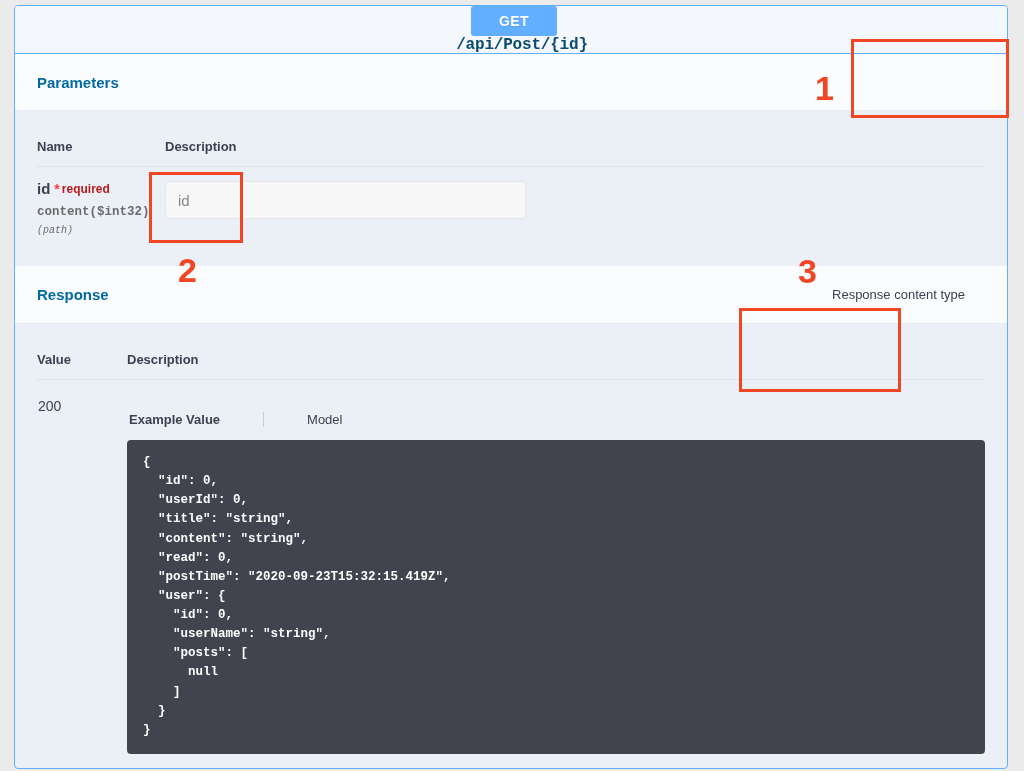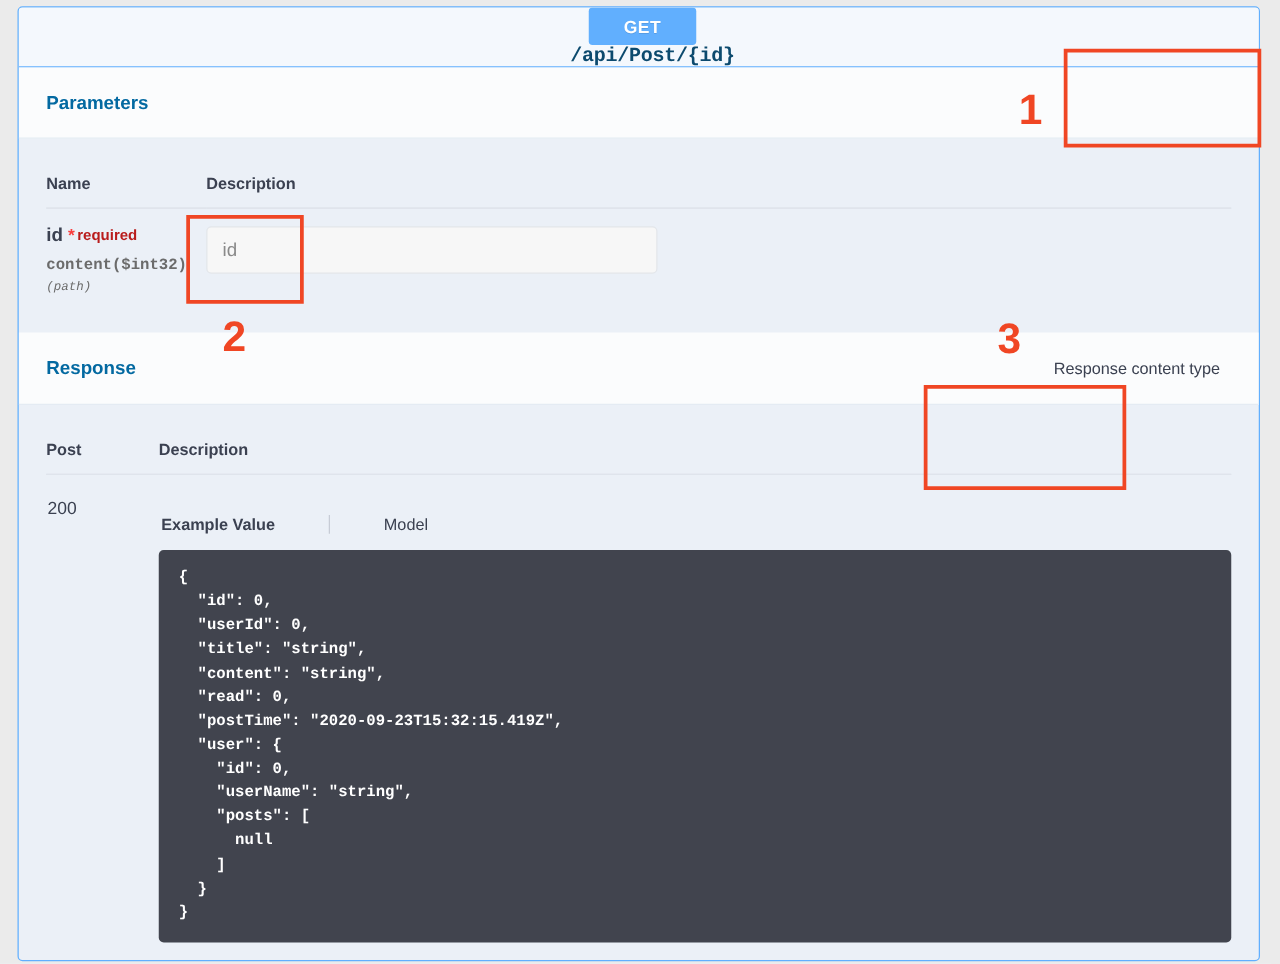--- a/index.html
+++ b/index.html
@@ -178,21 +178,21 @@
     font-size: 15px;
     color: #3b4151;
     outline: none;
   }
   .param-input::placeholder { color: #8a8a8a; }
 
   
   .content-type-label {
     font-size: 13px;
     color: #3b4151;
-    margin-right: 9px;
+    margin-right: 20px;
   }
   .ct-select-wrap {
     position: relative;
     width: 248px;
     height: 31px;
   }
   .ct-select {
     width: 100%;
     height: 100%;
     box-sizing: border-box;
@@ -337,21 +337,21 @@
     <span class="section-title">Response</span>
     <span class="band-right">
       <span class="content-type-label">Response content type</span>
     </span>
   </div>
 
   <div class="responses-body">
     <table class="tbl">
       <thead>
         <tr>
-          <th class="col-code">Post</th>
+          <th class="col-code">Value</th>
           <th class="col-desc">Description</th>
         </tr>
       </thead>
       <tbody>
         <tr>
           <td class="code-cell">200</td>
           <td class="resp-desc-cell">
             <div class="tabs-row">
               <span class="tab-item active">Example Value</span>
               <span class="tab-sep"></span>

